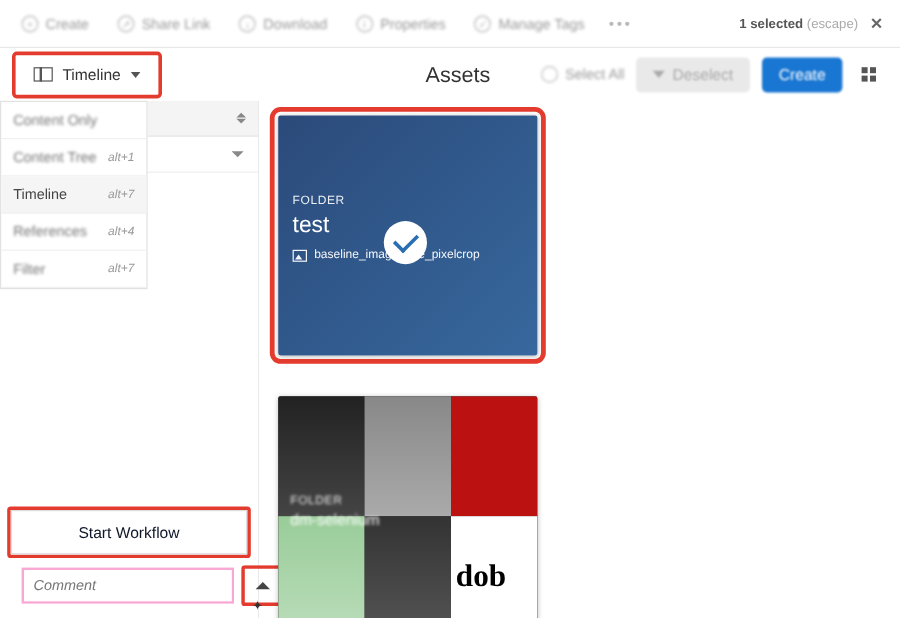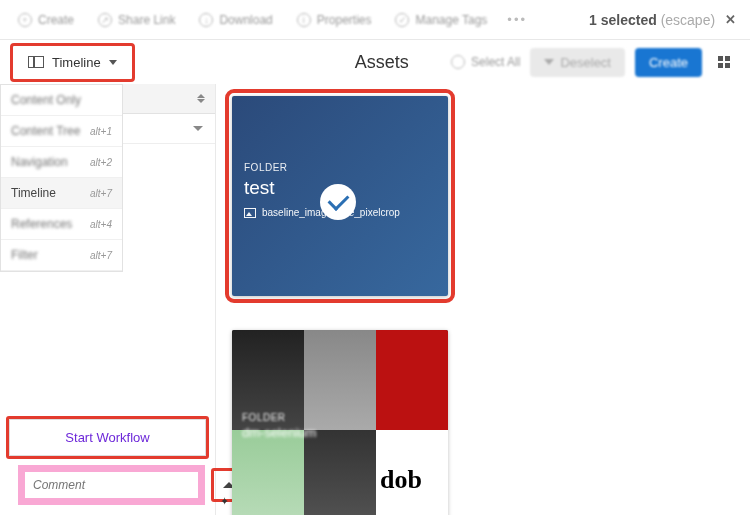--- a/index.html
+++ b/index.html
@@ -4,21 +4,21 @@
 <style>
 * { box-sizing: border-box; margin: 0; padding: 0; }
 body { font-family: -apple-system, BlinkMacSystemFont, "Segoe UI", Arial, sans-serif; font-size: 13px; color: #333; background: #fff; width: 750px; height: 515px; overflow: hidden; }
 
 .topbar { display: flex; align-items: center; height: 40px; border-bottom: 1px solid #e8e8e8; padding: 0 8px; gap: 4px; }
 .topbar-item { display: flex; align-items: center; gap: 6px; padding: 4px 10px; color: #888; font-size: 12px; filter: blur(1.2px); opacity: .85; }
 .topbar-icon { width: 14px; height: 14px; border: 1.5px solid #aaa; border-radius: 50%; display: inline-flex; align-items: center; justify-content: center; font-size: 9px; color: #aaa; }
 .topbar-sep { flex: 0 0 auto; color: #bbb; letter-spacing: 2px; padding: 0 6px; }
 .topbar-spacer { flex: 1; }
 .topbar-right { display: flex; align-items: center; gap: 4px; }
-.selected-text { color: #555; font-size: 14px; }
+.selected-text { color: #555; font-size: 11px; }
 .close-x { font-weight: bold; color: #666; padding: 2px 6px; cursor: pointer; }
 
 .secondbar { display: flex; align-items: center; height: 44px; padding: 0 10px; gap: 10px; }
 .timeline-btn { display: flex; align-items: center; gap: 8px; padding: 6px 12px; border: 1px solid transparent; cursor: pointer; }
 .timeline-btn .rail-icon { display:inline-block; width:16px; height:12px; border:1.5px solid #555; position:relative; }
 .timeline-btn .rail-icon::before { content:""; position:absolute; left:4px; top:-1px; bottom:-1px; width:1.5px; background:#555; }
 .timeline-btn .caret { width:0; height:0; border-left:4px solid transparent; border-right:4px solid transparent; border-top:5px solid #555; }
 .hilite { border:3px solid #e33b2e; border-radius:4px; position:relative; }
 .secondbar .title { flex: 0 0 auto; margin-left: 210px; font-size: 18px; color: #333; }
 .secondbar .spacer2 { flex: 1; }
@@ -40,26 +40,26 @@
 .dd-item.blurred .lbl { filter: blur(1.4px); color:#777; }
 .dd-item.sel { background:#f5f5f5; }
 .sort-row { position:absolute; left:123px; right:0; top:0; height:30px; display:flex; align-items:center; justify-content:flex-end; padding-right:10px; background:#f4f4f4; border-bottom:1px solid #e2e2e2; }
 .sort-caret { display:flex; flex-direction:column; gap:1px; align-items:center; }
 .sort-caret .up,.sort-caret .dn { width:0;height:0;border-left:4px solid transparent;border-right:4px solid transparent; }
 .sort-caret .up{ border-bottom:4px solid #888;} .sort-caret .dn{ border-top:4px solid #888;}
 .filter-row { position:absolute; left:123px; right:0; top:30px; height:30px; display:flex; align-items:center; justify-content:flex-end; padding-right:12px; background:#fff; border-bottom:1px solid #eee; }
 .filter-row .caret { width:0;height:0;border-left:5px solid transparent;border-right:5px solid transparent;border-top:5px solid #888; }
 
 .left-bottom { margin-top:auto; padding:6px; }
-.workflow-btn { width:100%; padding:10px 0; text-align:center; background:#fff; border:1px solid #ddd; font-size:13px; color:#6d28d9; cursor:pointer; }
+.workflow-btn { width:100%; padding:10px 0; text-align:center; background:#fff; border:1px solid #ddd; font-size:13px; color:#0f172a; cursor:pointer; }
 .hilite2 { border:3px solid #e33b2e; border-radius:3px; }
 
 .comment-row { display:flex; align-items:center; gap:6px; padding:6px 6px 4px 6px; }
 .avatar { width:20px; height:22px; background:#444; clip-path: polygon(50% 0, 75% 25%, 75% 45%, 100% 100%, 0 100%, 25% 45%, 25% 25%); border-radius:2px; }
-.comment-input-wrap { flex:1; border:7px solid #f9a8d4; display:flex; align-items:flex-end; }
+.comment-input-wrap { flex:1; border:2px solid #f9a8d4; display:flex; align-items:flex-end; }
 .comment-input { flex:1; border:none; outline:none; padding:6px 8px; font-size:12px; font-style:italic; color:#999; }
 .chevup-box { width:30px; height:28px; display:flex; align-items:center; justify-content:center; cursor:pointer; }
 .chevup { width:0;height:0;border-left:6px solid transparent;border-right:6px solid transparent;border-bottom:6px solid #444; }
 .hilite3 { border:3px solid #e33b2e; border-radius:3px; }
 .cursor-ptr { position:absolute; font-size:11px; margin-top:14px; margin-left:-4px; }
 
 .gridarea { flex:1; overflow:auto; padding:12px 16px; background:#fff; }
 .cardrow { display:flex; gap:34px; margin-bottom:18px;flex-direction:column; }
 .card { width:216px; height:200px; background:#333; position:relative; border-radius:2px; overflow:hidden; box-shadow:0 1px 4px rgba(0,0,0,.25); }
 .card.sel-frame { outline:4px solid #e33b2e; outline-offset:3px; }
@@ -156,24 +156,20 @@
     <div class="dropdown-overflow">
       <div class="dropdown">
         <div class="dd-item blurred">
             <span class="lbl">Content Only</span>
             <span class="sc"></span>
           </div>
         <div class="dd-item blurred">
             <span class="lbl">Content Tree</span>
             <span class="sc">alt+1</span>
           </div>
-        <div class="dd-item blurred">
-            <span class="lbl">Navigation</span>
-            <span class="sc">alt+2</span>
-          </div>
         <div class="dd-item sel">
             <span class="lbl">Timeline</span>
             <span class="sc">alt+7</span>
           </div>
         <div class="dd-item blurred">
             <span class="lbl">References</span>
             <span class="sc">alt+4</span>
           </div>
         <div class="dd-item blurred">
             <span class="lbl">Filter</span>

